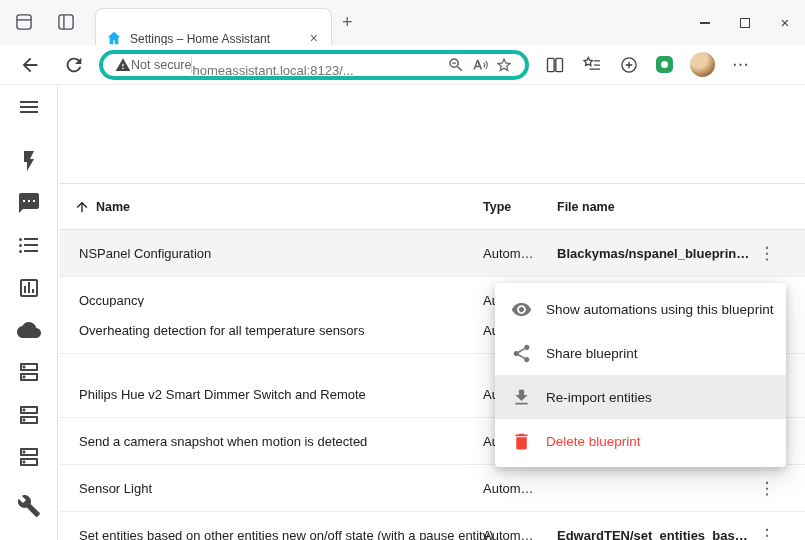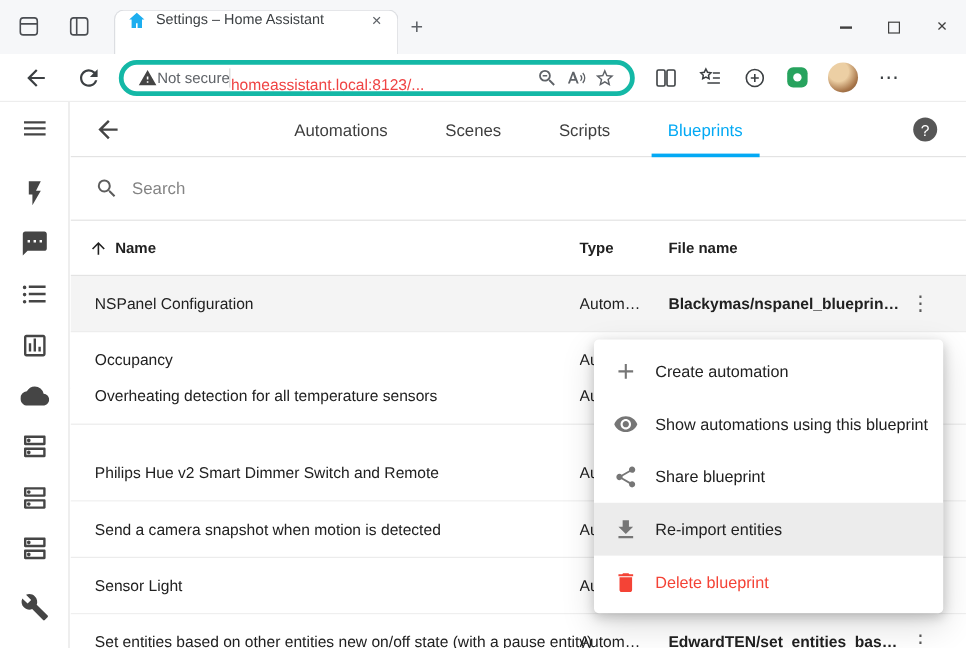--- a/index.html
+++ b/index.html
@@ -8,21 +8,21 @@
   .stage { position:relative; width:805px; height:540px; }
   svg { display:block; width:100%; height:100%; }
 
   
   .titlebar { position:absolute; top:0; left:0; right:0; height:45px; background:#f6f7f9; }
   .tb-icon { position:absolute; top:12px; width:20px; height:20px; color:#4a4d52; }
   .tb-icon.i1 { left:14px; }
   .tb-icon.i2 { left:56px; }
   .tab { position:absolute; left:95px; top:8px; width:237px; height:38px; background:#fff;
          border:1px solid #dcdee2; border-bottom:none; border-radius:8px 8px 0 0;
-         display:flex; align-items:flex-start; gap:8px; padding:0 10px; }
+         display:flex; align-items:flex-end; gap:8px; padding:0 10px; }
   .favicon { width:16px; height:16px; flex:none; }
   .tab-title { flex:1; font-size:12px; color:#3c4043; white-space:nowrap; overflow:hidden; }
   .tab-close { font-size:14px; color:#5f6368; line-height:1; padding:1px 3px; cursor:pointer; }
   .newtab { position:absolute; left:342px; top:12px; font-size:18px; color:#5f6368; line-height:20px; }
   .wc { position:absolute; right:0; top:0; height:45px; display:flex; }
   .wc-btn { width:40px; height:45px; display:grid; place-items:center; color:#404040; }
   .min-shape { width:10px; height:2px; background:#404040; }
   .max-shape { width:10px; height:10px; border:1.5px solid #404040; }
   .wc-close { font-size:15px; color:#404040; }
 
@@ -31,21 +31,21 @@
              border-bottom:1px solid #ededed; display:flex; align-items:center; }
   .nav-icon { width:22px; height:22px; color:#3c4043; flex:none; }
   .nav-icon.back { margin-left:19px; }
   .nav-icon.refresh { margin-left:22px; }
   .addressbar { margin-left:14px; width:430px; height:30px; border:4px solid #14b8a6;
                 border-radius:15px; display:flex; align-items:center; padding:0 12px; gap:0;
                 background:#fff; }
   .warn { width:16px; height:16px; color:#444; flex:none; }
   .sec { font-size:12.5px; color:#5f6368; white-space:nowrap; }
   .vdiv { width:1px; height:16px; background:#d7d7d7; flex:none; }
-  .url { font-size:13px; color:#ef4444; white-space:nowrap; overflow:hidden; flex:1;margin-top:12px; }
+  .url { font-size:13px; color:#737373; white-space:nowrap; overflow:hidden; flex:1;margin-top:12px; }
   .pill-icon { width:18px; height:18px; color:#5f6368; flex:none; margin-left:6px; }
   .tb-right { display:flex; align-items:center; gap:17px; margin-left:16px; }
   .tr-icon { width:20px; height:20px; color:#3c4043; }
   .ext-green { width:17px; height:17px; border-radius:5px; background:#27a35e; position:relative; }
   .ext-green::after { content:""; position:absolute; left:5px; top:5px; width:7px; height:7px;
                       border-radius:50%; background:#fff; }
   .avatar { width:25px; height:25px; border-radius:50%;
             background:radial-gradient(circle at 35% 30%, #eccfa4 0 35%, #a8764a 70%, #6e4a2c); }
   .overflow-dots { font-size:17px; color:#3c4043; line-height:20px; }
 
@@ -255,43 +255,21 @@
         </span>
       <span class="sb" style="top:409px">
           <svg viewBox="0 0 24 24" fill="currentColor">
             <path d="M22.7 19l-9.1-9.1c.9-2.3.4-5-1.5-6.9-2-2-5-2.4-7.4-1.3L9 6 6 9 1.6 4.7C.4 7.1.9 10.1 2.9 12.1c1.9 1.9 4.6 2.4 6.9 1.5l9.1 9.1c.4.4 1 .4 1.4 0l2.3-2.3c.5-.4.5-1.1.1-1.4z"></path>
           </svg>
         </span>
     </div>
 
     <div class="content">
 
-      <div class="ha-header">
-        <span class="back-arrow">
-          <svg viewBox="0 0 24 24" fill="currentColor">
-              <path d="M20 11H7.83l5.59-5.59L12 4l-8 8 8 8 1.41-1.41L7.83 13H20v-2z"></path>
-            </svg>
-        </span>
-        <nav class="tabs">
-          <span class="ha-tab">Automations</span>
-          <span class="ha-tab">Scenes</span>
-          <span class="ha-tab">Scripts</span>
-          <span class="ha-tab active">Blueprints</span>
-        </nav>
-        <span class="help">?</span>
-      </div>
-
-      <div class="searchrow">
-        <span class="search-icon">
-          <svg viewBox="0 0 24 24" fill="currentColor">
-              <path d="M15.5 14h-.79l-.28-.27A6.47 6.47 0 0 0 16 9.5 6.5 6.5 0 1 0 9.5 16c1.61 0 3.09-.59 4.23-1.57l.27.28v.79l5 4.99L20.49 19l-4.99-5zm-6 0C7.01 14 5 11.99 5 9.5S7.01 5 9.5 5 14 7.01 14 9.5 11.99 14 9.5 14z"></path>
-            </svg>
-        </span>
-        <input class="search-input" placeholder="Search" style="">
-      </div>
+
 
       <div class="thead">
         <span class="sort">
           <svg viewBox="0 0 24 24" fill="currentColor">
               <path d="M4 12l1.41 1.41L11 7.83V20h2V7.83l5.58 5.58L20 12l-8-8-8 8z"></path>
             </svg>
         </span>
         <span class="h-name">Name</span>
         <span class="h-type">Type</span>
         <span class="h-file">File name</span>
@@ -340,36 +318,28 @@
         <span class="c-more">⋮</span>
       </div>
 
     </div>
   </div>
 
   <div class="ctx">
     <div class="mi">
       <span class="mi-icon">
         <svg viewBox="0 0 24 24" fill="currentColor">
-            <path d="M19 13h-6v6h-2v-6H5v-2h6V5h2v6h6v2z"></path>
-          </svg>
-      </span>
-      <span>Create automation</span>
+            <path d="M12 4.5C7 4.5 2.73 7.61 1 12c1.73 4.39 6 7.5 11 7.5s9.27-3.11 11-7.5c-1.73-4.39-6-7.5-11-7.5zM12 17c-2.76 0-5-2.24-5-5s2.24-5 5-5 5 2.24 5 5-2.24 5-5 5zm0-8c-1.66 0-3 1.34-3 3s1.34 3 3 3 3-1.34 3-3-1.34-3-3-3z"></path>
+          </svg>
+      </span>
+      <span>Show automations using this blueprint</span>
     </div>
     <div class="mi">
       <span class="mi-icon">
         <svg viewBox="0 0 24 24" fill="currentColor">
-            <path d="M12 4.5C7 4.5 2.73 7.61 1 12c1.73 4.39 6 7.5 11 7.5s9.27-3.11 11-7.5c-1.73-4.39-6-7.5-11-7.5zM12 17c-2.76 0-5-2.24-5-5s2.24-5 5-5 5 2.24 5 5-2.24 5-5 5zm0-8c-1.66 0-3 1.34-3 3s1.34 3 3 3 3-1.34 3-3-1.34-3-3-3z"></path>
-          </svg>
-      </span>
-      <span>Show automations using this blueprint</span>
-    </div>
-    <div class="mi">
-      <span class="mi-icon">
-        <svg viewBox="0 0 24 24" fill="currentColor">
             <path d="M18 16.08c-.76 0-1.44.3-1.96.77L8.91 12.7c.05-.23.09-.46.09-.7s-.04-.47-.09-.7l7.05-4.11c.54.5 1.25.81 2.04.81 1.66 0 3-1.34 3-3s-1.34-3-3-3-3 1.34-3 3c0 .24.04.47.09.7L8.04 9.81C7.5 9.31 6.79 9 6 9c-1.66 0-3 1.34-3 3s1.34 3 3 3c.79 0 1.5-.31 2.04-.81l7.12 4.16c-.05.21-.08.43-.08.65 0 1.61 1.31 2.92 2.92 2.92 1.61 0 2.92-1.31 2.92-2.92s-1.31-2.92-2.92-2.92z"></path>
           </svg>
       </span>
       <span>Share blueprint</span>
     </div>
     <div class="mi hl">
       <span class="mi-icon">
         <svg viewBox="0 0 24 24" fill="currentColor">
             <path d="M19 9h-4V3H9v6H5l7 7 7-7zM5 18v2h14v-2H5z"></path>
           </svg>

